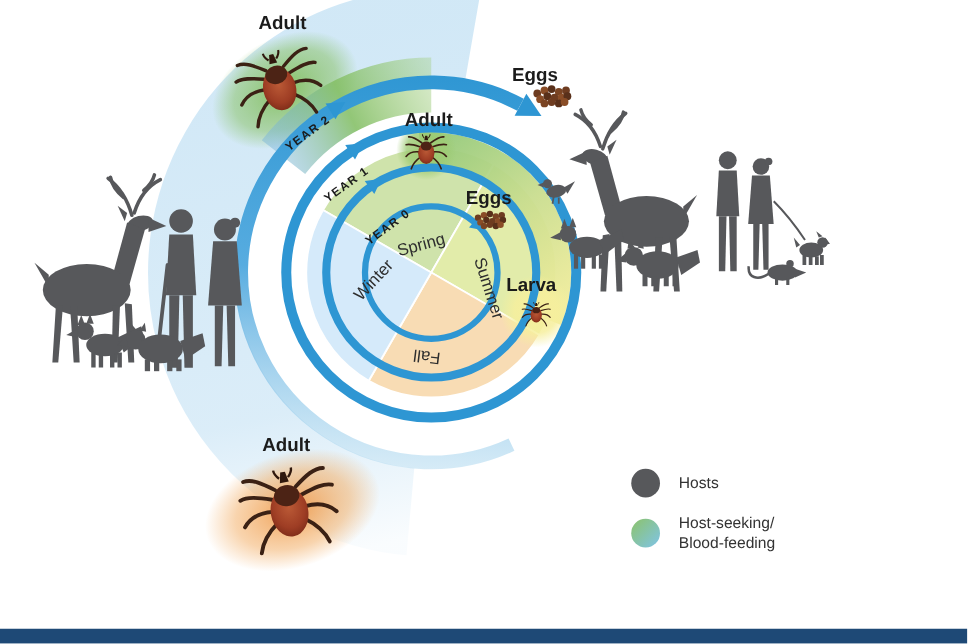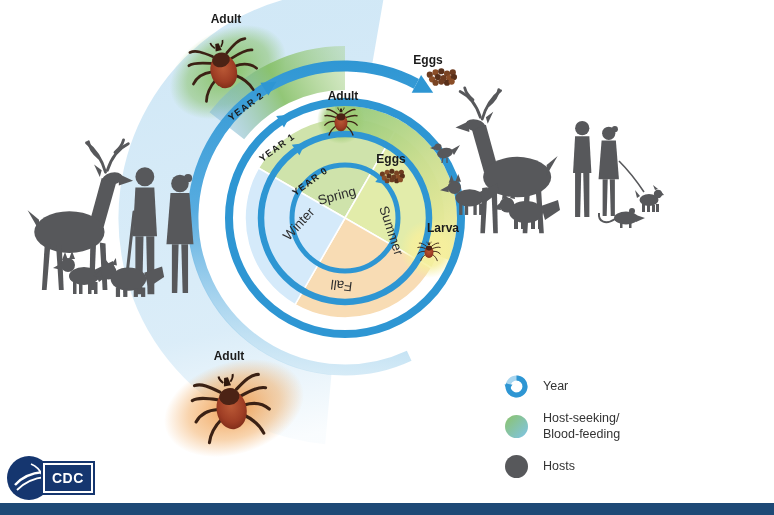--- a/index.html
+++ b/index.html
@@ -1,20 +1,20 @@
 <!DOCTYPE html>
 <html><head>
 <meta charset="utf-8">
 <style>
   html,body{margin:0;padding:0;background:#fff;}
   .canvas{position:relative;width:774px;height:515px;background:#ffffff;overflow:hidden;
           font-family:"Liberation Sans",sans-serif;}
   .diagram-svg{position:absolute;left:0;top:0;}
   .stage-label{position:absolute;transform:translate(-50%,-50%);font-weight:bold;
-               font-size:12px;color:#1b1b1b;white-space:nowrap;}
+               font-size:15px;color:#1b1b1b;white-space:nowrap;}
   .season-label{font-size:13.5px;fill:#2e2e2e;text-anchor:middle;}
   .year-label{font-size:9.5px;font-weight:bold;letter-spacing:1.2px;fill:#1b1b1b;
               text-anchor:middle;text-transform:uppercase;}
   .legend{position:absolute;left:503px;top:362px;width:190px;}
   .legend-title{font-style:italic;font-weight:bold;font-size:15px;color:#111;margin-bottom:12px;}
   .legend-item{display:flex;align-items:center;gap:13px;margin-top:11px;}
   .legend-label{font-size:12.5px;color:#333;line-height:1.25;}
   .cdc-logo{position:absolute;left:6px;top:455px;display:flex;align-items:center;}
   .cdc-box{margin-left:-9px;background:#15366f;color:#fff;font-weight:bold;font-size:14px;
            padding:5px 7px;border:2px solid #fff;box-shadow:0 0 0 2px #15366f;letter-spacing:.5px;}
@@ -252,63 +252,46 @@
   <use href="#def-adult-tick" transform="translate(341,121) scale(0.52)"></use>
   <use href="#def-adult-tick" transform="translate(429,251) scale(0.36)"></use>
   <use href="#def-eggs" transform="translate(439,77) scale(1.15)"></use>
   <use href="#def-eggs" transform="translate(390,176) scale(0.95)"></use>
 </svg>
 
 <div class="stage-label" style="left:226px;top:19px">Adult</div>
 <div class="stage-label" style="left:428px;top:60px">Eggs</div>
 <div class="stage-label" style="left:343px;top:96px">Adult</div>
 <div class="stage-label" style="left:391px;top:159px">Eggs</div>
-<div class="stage-label" style="left:443px;top:228px">Larva</div>
+<div class="stage-label" style="left:425px;top:228px">Larva</div>
 <div class="stage-label" style="left:229px;top:356px">Adult</div>
 
 <div class="legend">
+
 
   <div class="legend-item">
     <svg width="27" height="27" viewBox="0 0 27 27">
-      <circle cx="13.5" cy="13.5" r="8.5" fill="none" stroke="#a9d6ef" stroke-width="5"></circle>
-      <path d="M13.5,5 A8.5,8.5 0 1 1 5.4,11" fill="none" stroke="#2e96d3" stroke-width="5"></path>
-      <path d="M1.5,11.5 L9.5,11.5 L5.2,18.5 Z" fill="#2e96d3"></path>
+      <circle cx="13.5" cy="13.5" r="11.5" fill="#57585b"></circle>
     </svg>
-    <div class="legend-label">Year</div>
+    <div class="legend-label">Hosts</div>
   </div>
 
   <div class="legend-item">
     <svg width="27" height="27" viewBox="0 0 27 27">
       <defs>
         <linearGradient id="gLegendHS" x1="0" y1="0" x2="1" y2="1">
           <stop offset="0" stop-color="#8cc36a"></stop>
               <stop offset="1" stop-color="#7fc4e8"></stop>
         </linearGradient>
       </defs>
       <circle cx="13.5" cy="13.5" r="11.5" fill="url(#gLegendHS)"></circle>
     </svg>
     <div class="legend-label">
       <div>Host-seeking/</div>
       <div>Blood-feeding</div>
     </div>
   </div>
-
-  <div class="legend-item">
-    <svg width="27" height="27" viewBox="0 0 27 27">
-      <circle cx="13.5" cy="13.5" r="11.5" fill="#57585b"></circle>
-    </svg>
-    <div class="legend-label">Hosts</div>
-  </div>
 </div>
 
-<div class="cdc-logo">
-  <svg width="46" height="46" viewBox="0 0 46 46">
-    <circle cx="23" cy="23" r="22" fill="#15366f"></circle>
-    <path d="M9,30 C16,22 25,18 37,17" stroke="#fff" stroke-width="2.4" fill="none"></path>
-    <path d="M11,35 C19,27 28,23 39,22" stroke="#fff" stroke-width="1.8" fill="none"></path>
-    <path d="M25,9 C30,11 34,15 36,20" stroke="#fff" stroke-width="1.8" fill="none"></path>
-  </svg>
-  <div class="cdc-box">CDC</div>
+
+<div class="bottom-bar"></div>
+
 </div>
 
-<div class="bottom-bar"></div>
-
-</div>
-
 </body></html>

